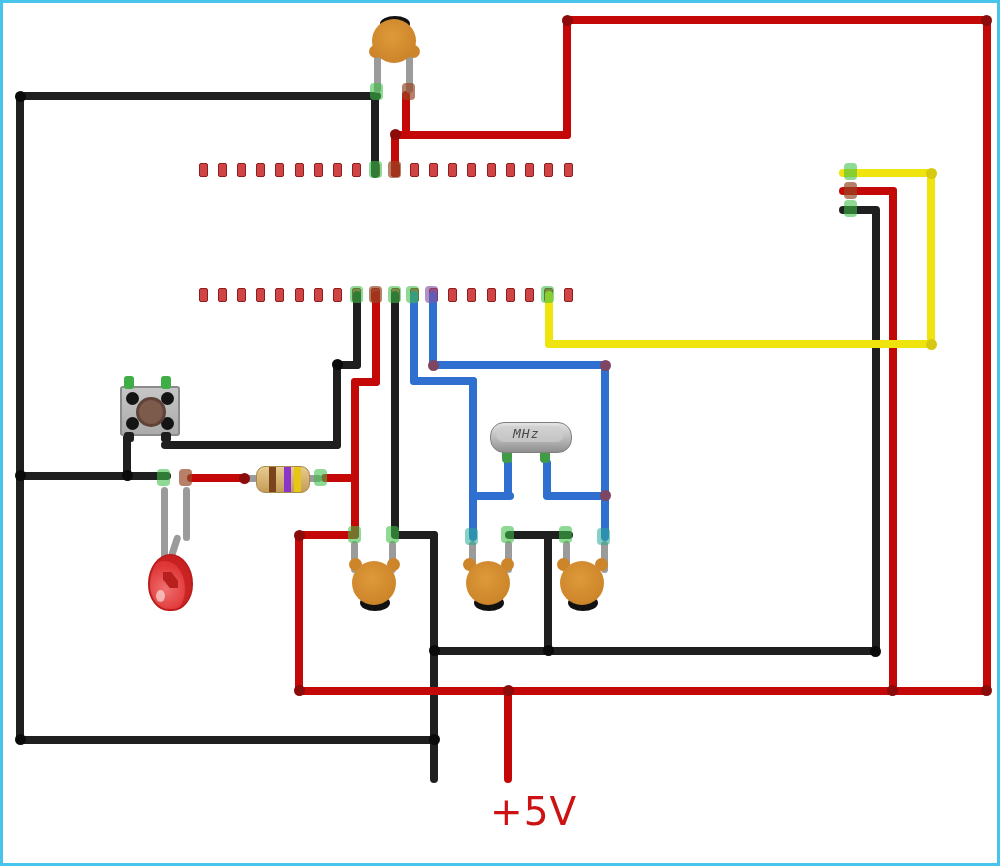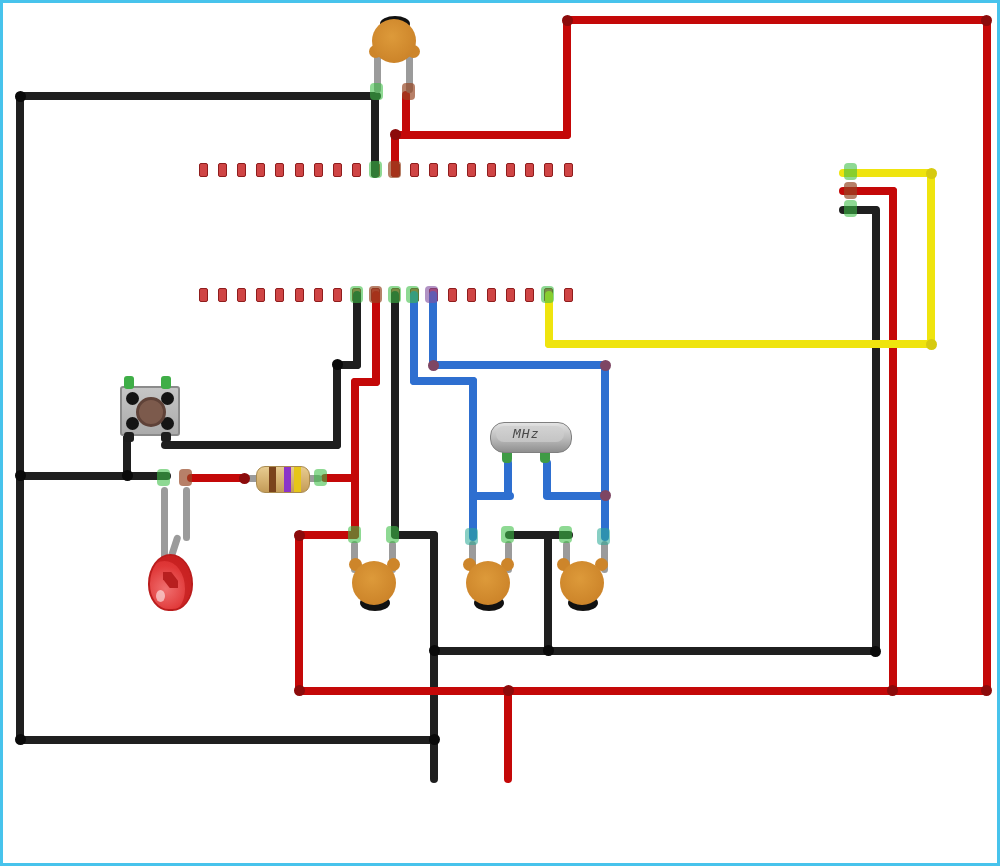--- a/index.html
+++ b/index.html
@@ -107,20 +107,21 @@
     <div class="btn-stub green" style="left:39px;"></div>
     <div class="btn-stub black" style="left:2px;"></div>
     <div class="btn-stub black" style="left:39px;"></div>
     <div class="btn-corner" style="left:4px;top:4px;"></div>
     <div class="btn-corner" style="right:4px;top:4px;"></div>
     <div class="btn-corner" style="left:4px;bottom:4px;"></div>
     <div class="btn-corner" style="right:4px;bottom:4px;"></div>
     <div class="btn-cap"></div>
   </div>
 
+  <div class="biglabel p5v">+5V</div>
 
 <div class="pin" style="left: 195.5px; top: 160px;"></div>
     <div class="pin" style="left: 195.5px; top: 285px;"></div>
     <div class="pin" style="left: 214.711px; top: 160px;"></div>
     <div class="pin" style="left: 214.711px; top: 285px;"></div>
     <div class="pin" style="left: 233.921px; top: 160px;"></div>
     <div class="pin" style="left: 233.921px; top: 285px;"></div>
     <div class="pin" style="left: 253.132px; top: 160px;"></div>
     <div class="pin" style="left: 253.132px; top: 285px;"></div>
     <div class="pin" style="left: 272.342px; top: 160px;"></div>

